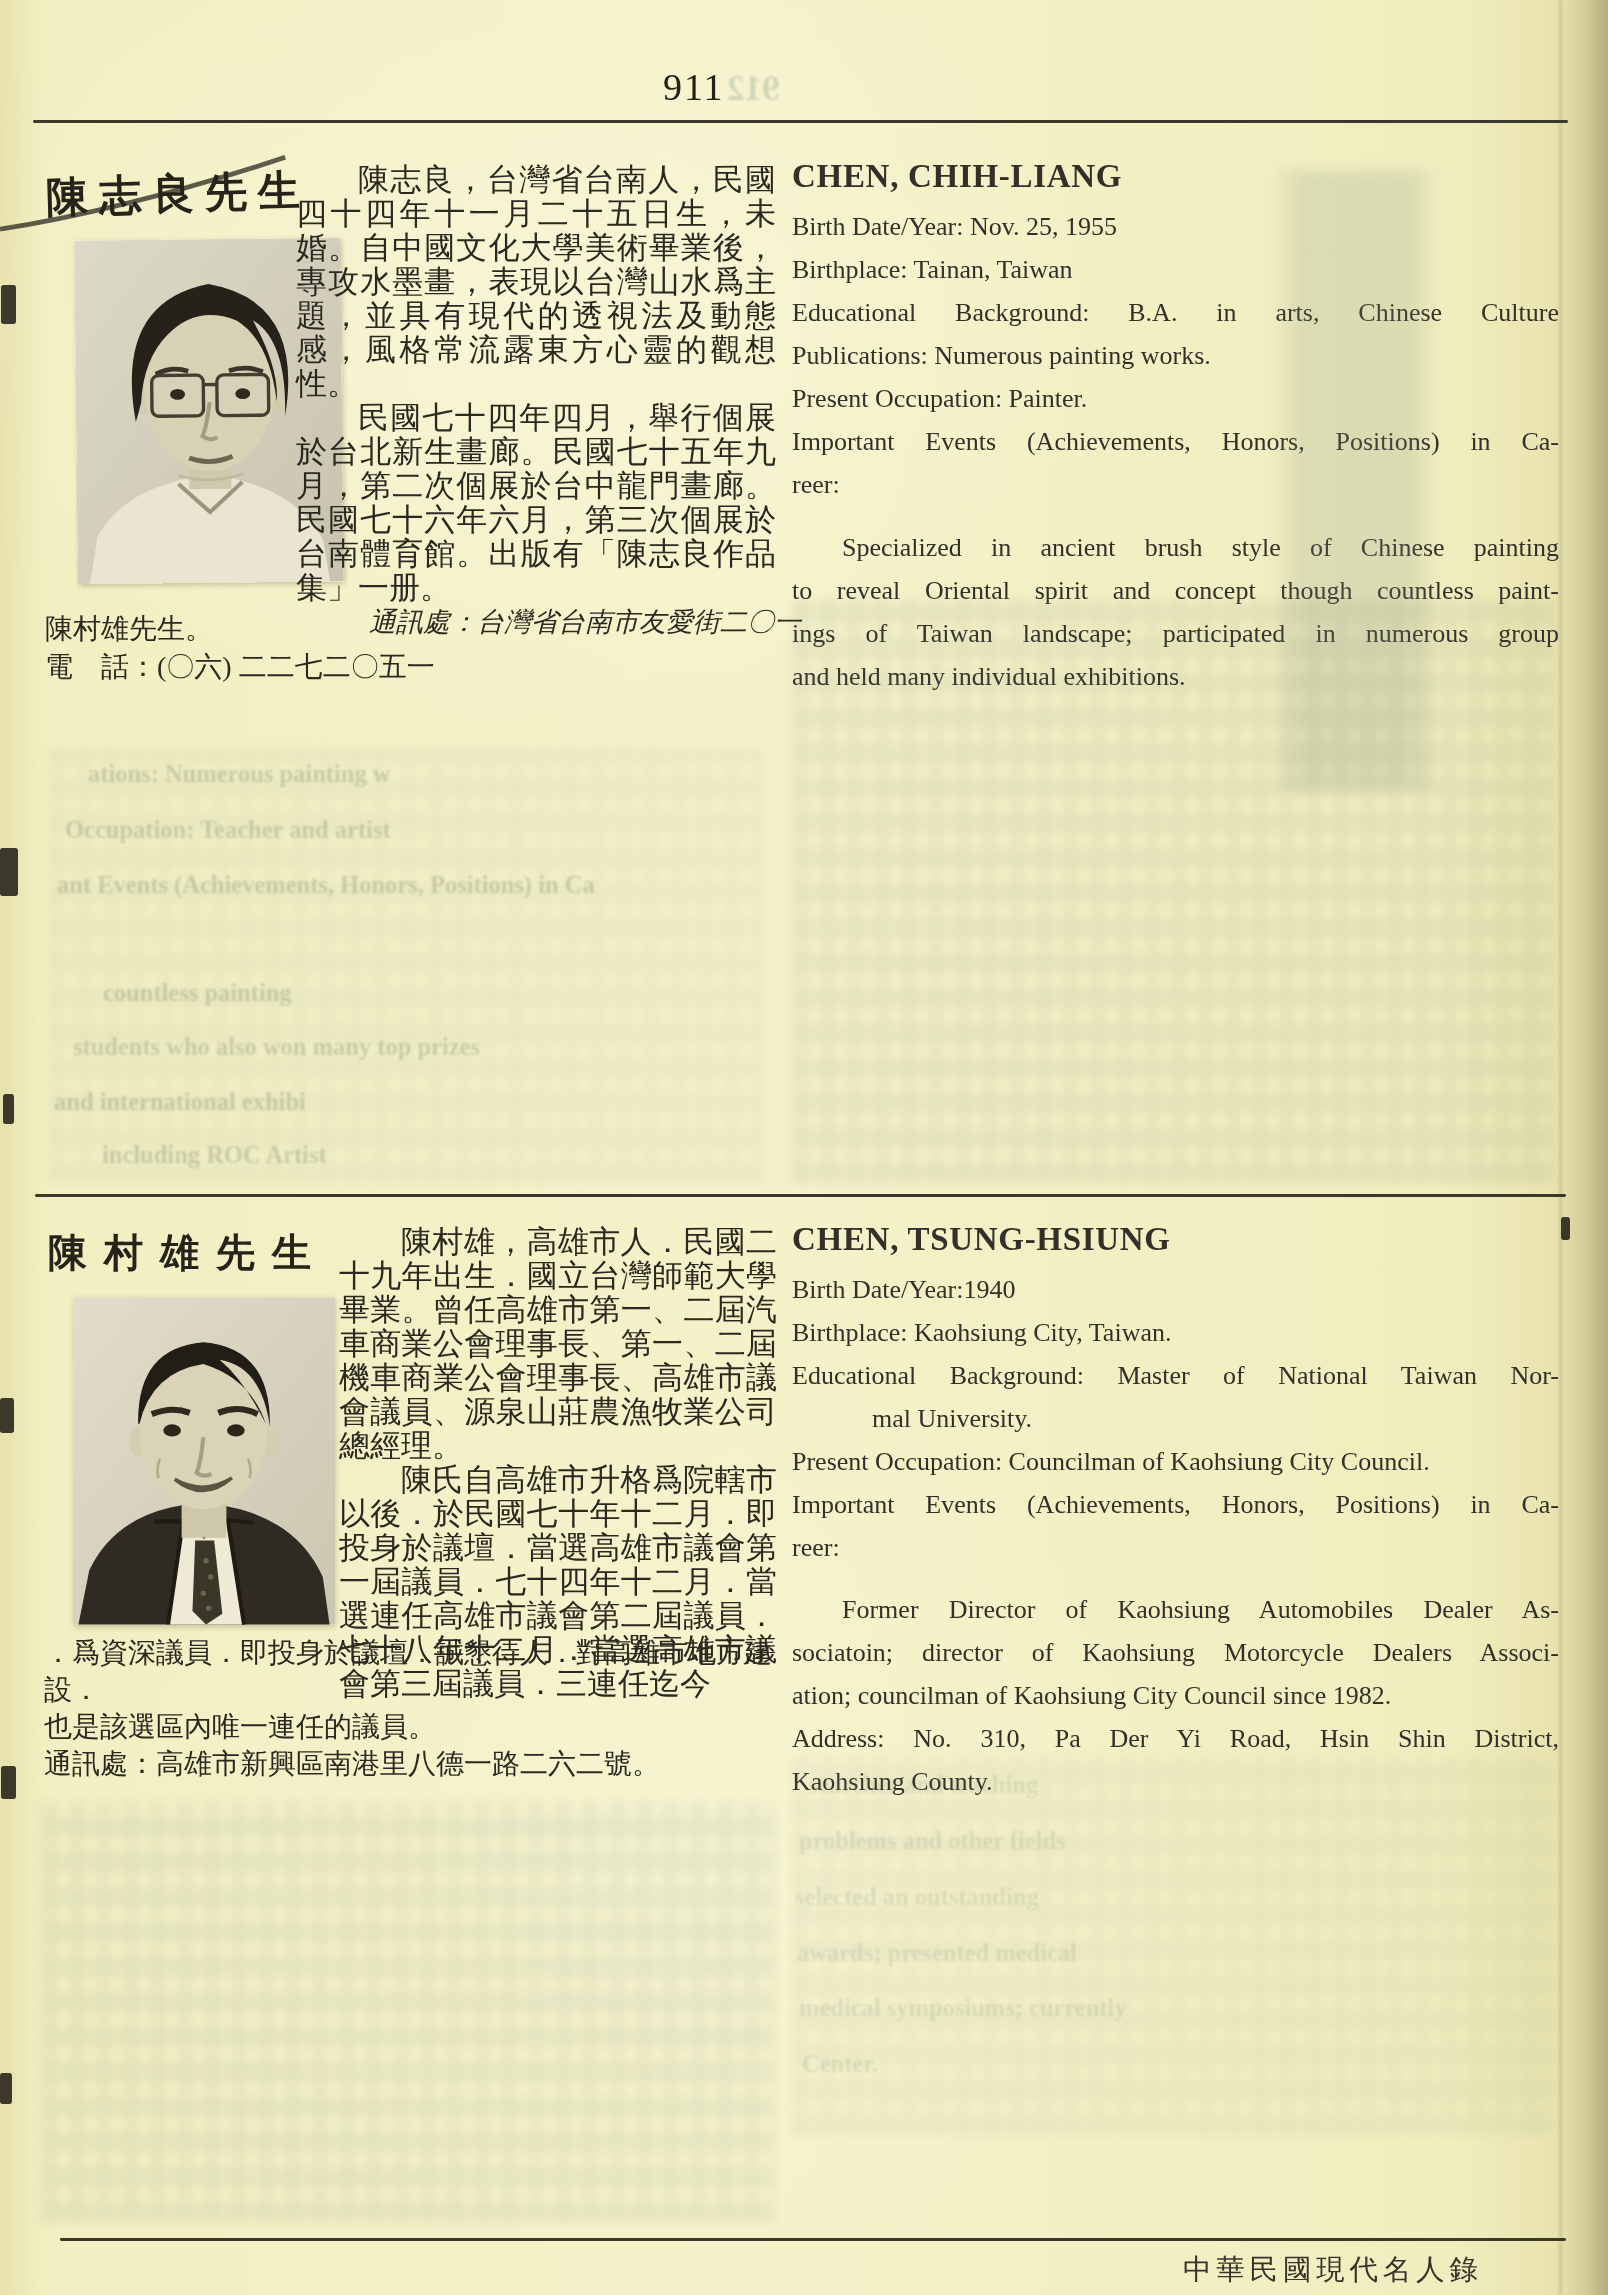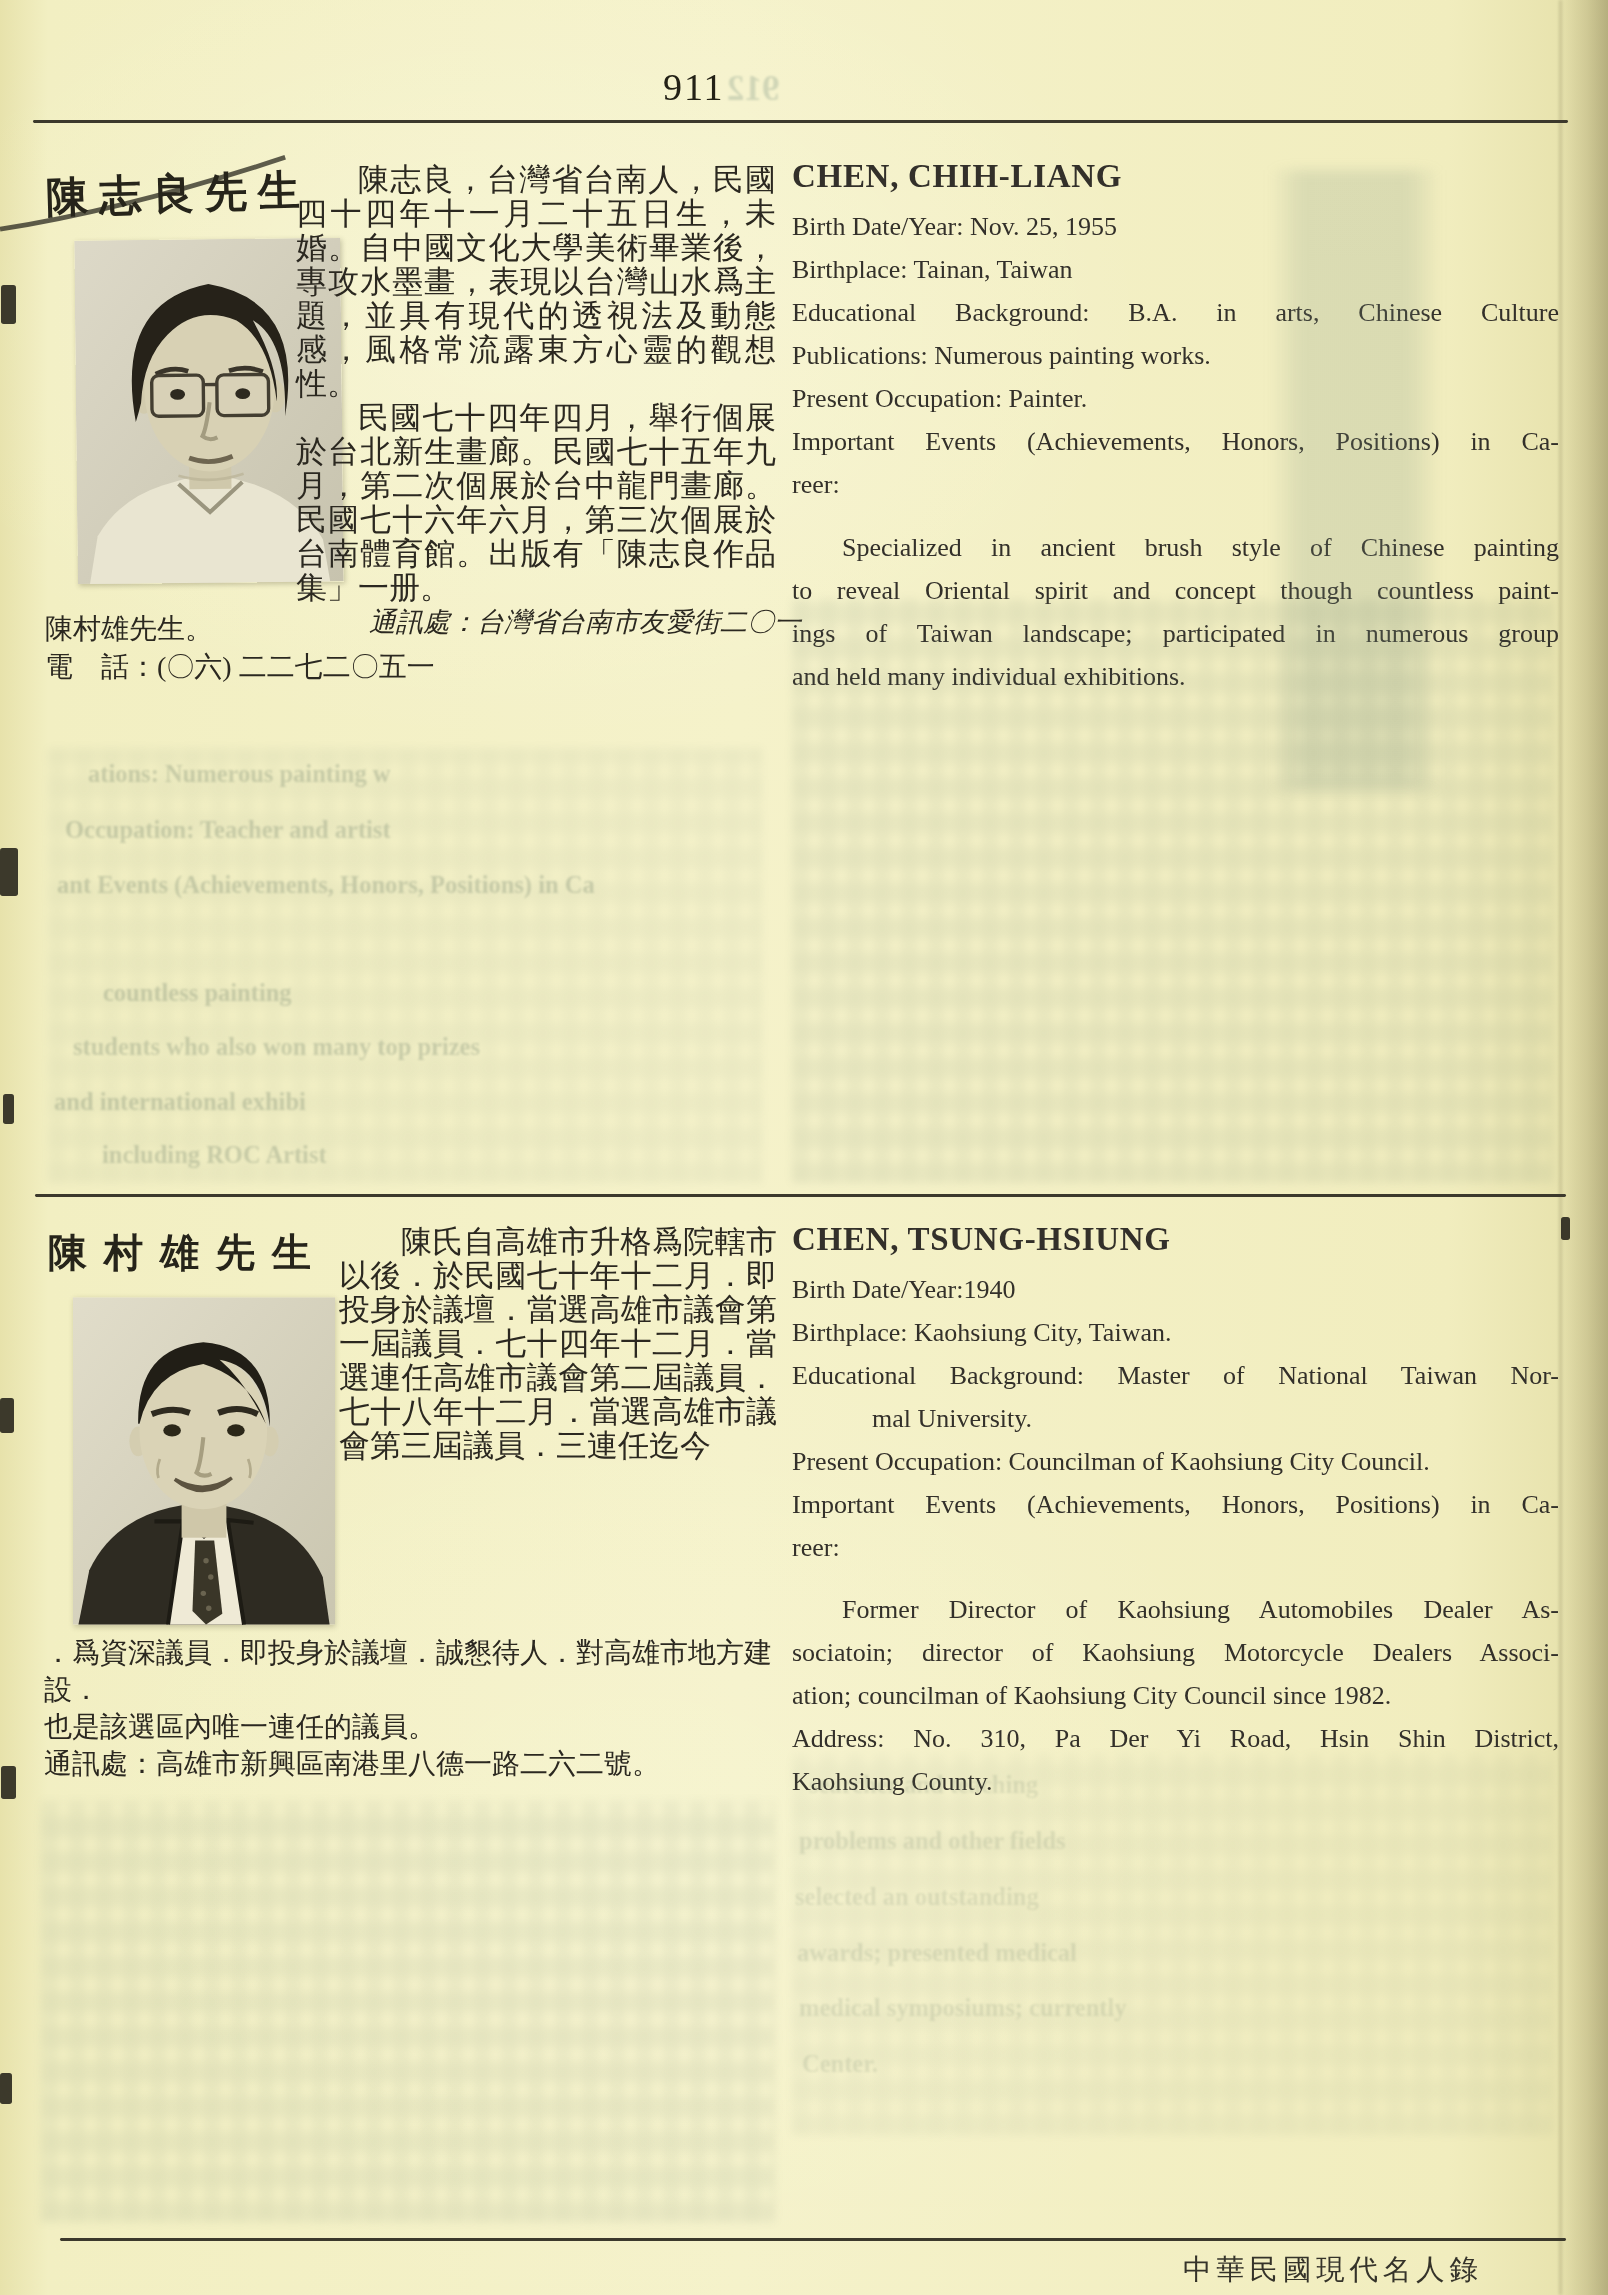--- a/index.html
+++ b/index.html
@@ -180,20 +180,21 @@
       <ellipse cx="146" cy="196" rx="13" ry="9" fill="#2b2719"></ellipse>
       <ellipse cx="240" cy="196" rx="13" ry="9" fill="#2b2719"></ellipse>
       <path d="M192,206 Q188,246 182,258 Q192,266 204,260" stroke="#a69e80" stroke-width="6" fill="none"></path>
       <path d="M150,268 Q192,292 234,266 Q192,302 150,268 Z" fill="#eee8d2" stroke="#5c5340" stroke-width="5"></path>
       <path d="M128,238 Q122,254 126,266" stroke="#b3ab8c" stroke-width="4" fill="none"></path>
       <path d="M258,238 Q264,254 260,266" stroke="#b3ab8c" stroke-width="4" fill="none"></path>
     </svg>
   </div>
 
   <div class="zh-col a2" style="left:339px;top:1225px;width:438px;">
+    <p class="indent2">陳村雄，高雄市人．民國二十九年出生．國立台灣師範大學畢業。曾任高雄市第一、二屆汽車商業公會理事長、第一、二屆機車商業公會理事長、高雄市議會議員、源泉山莊農漁牧業公司總經理。</p>
     <p class="indent2">陳氏自高雄市升格爲院轄市以後．於民國七十年十二月．即投身於議壇．當選高雄市議會第一屆議員．七十四年十二月．當選連任高雄市議會第二屆議員．七十八年十二月．當選高雄市議會第三屆議員．三連任迄今</p>
   </div>
 
   <div class="zh-wrap b2" style="left:44px;top:1634px;width:734px;">
     <p>．爲資深議員．即投身於議壇．誠懇待人．對高雄市地方建設．</p>
     <p>也是該選區內唯一連任的議員。</p>
     <p>通訊處：高雄市新興區南港里八德一路二六二號。</p>
   </div>
 
   <div class="en-col" style="left:792px;top:1221px;width:767px;">

